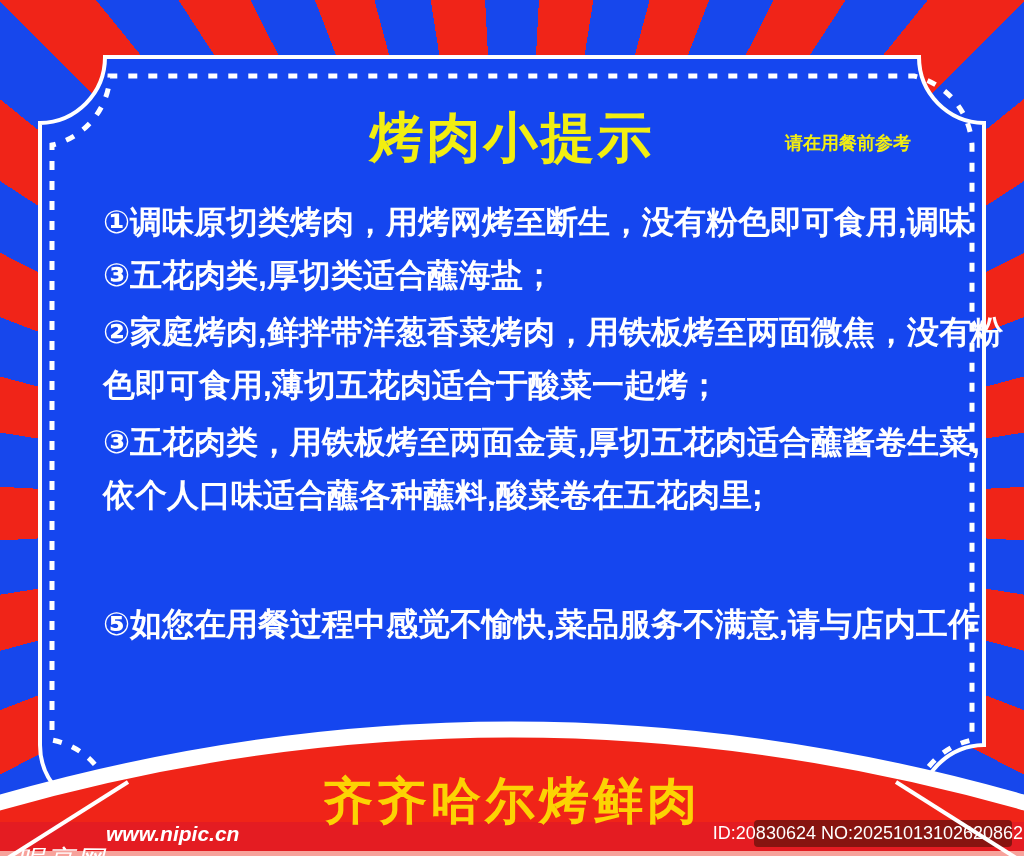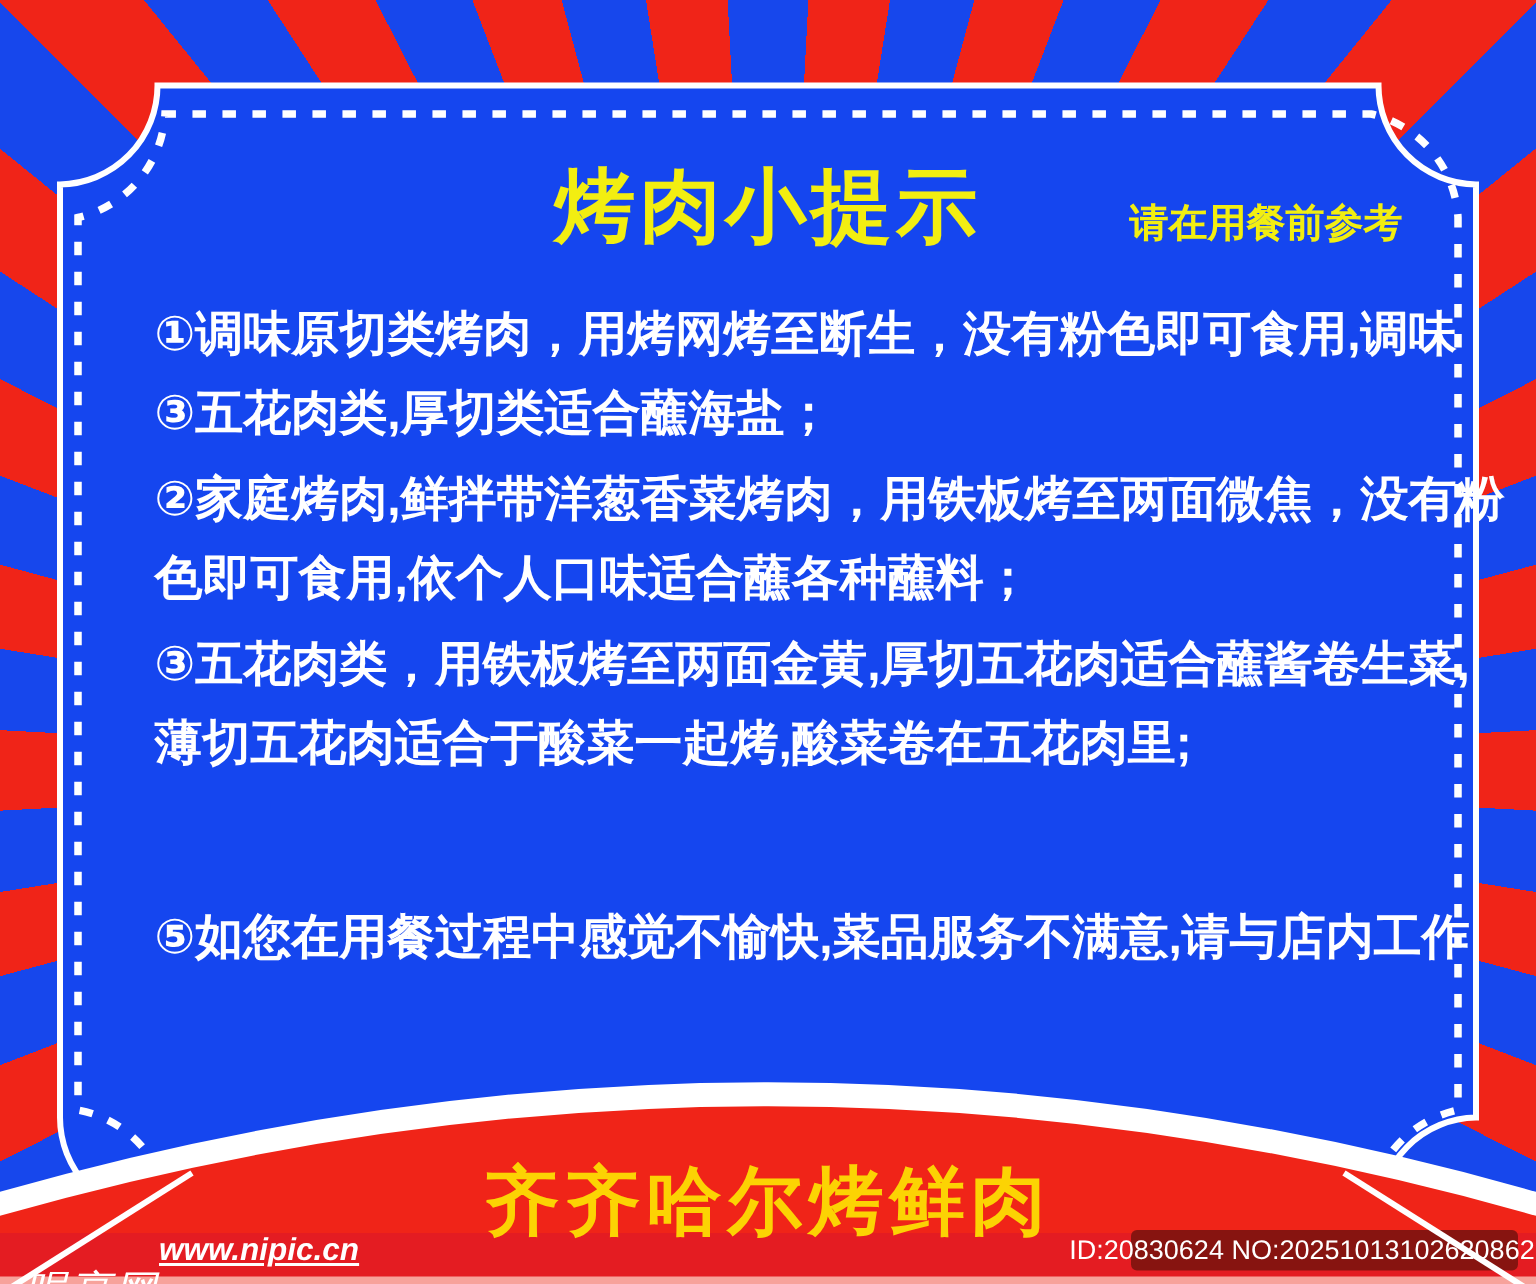--- a/index.html
+++ b/index.html
@@ -14,43 +14,43 @@
       #1747ec 0deg 6deg, #f02418 6deg 12deg);
   }
   .art{position:absolute;left:0;top:0;}
   .textlayer{position:absolute;inset:0;}
   .title{
     position:absolute;left:0;top:102px;width:1024px;text-align:center;
     font-size:54px;font-weight:900;color:#f2ee11;letter-spacing:3px;
     white-space:nowrap;
   }
   .subtitle{
-    position:absolute;left:753px;top:131px;
-    font-size:26px;font-weight:800;color:#f2ee11;white-space:nowrap;
+    position:absolute;left:785px;top:131px;
+    font-size:18px;font-weight:800;color:#f2ee11;white-space:nowrap;
   }
   .tip{
     position:absolute;left:103px;width:840px;color:#ffffff;
     font-size:32px;font-weight:800;line-height:53px;white-space:nowrap;
   }
   .tip-1{top:196px;} .tip-2{top:306px;} .tip-3{top:416px;}
   .tip-4{top:528px;} .tip-5{top:598px;}
   .brand{
     position:absolute;left:0;top:768px;width:1024px;text-align:center;
     font-size:50px;font-weight:900;color:#fcd303;letter-spacing:4px;
     white-space:nowrap;
   }
   .site-logo{
     position:absolute;left:16px;top:815px;color:#ffffff;
     font-size:28px;font-weight:400;font-style:italic;letter-spacing:2px;
     white-space:nowrap;
     margin-top:27px;
   }
   .site-url{
     position:absolute;left:106px;top:822px;color:#ffffff;
-    font-size:21px;font-weight:800;font-style:italic;white-space:nowrap;text-decoration:underline;
+    font-size:21px;font-weight:800;font-style:italic;white-space:nowrap;
   }
   .id-badge{
     position:absolute;left:754px;top:820px;width:258px;height:27px;
     background:#871410;border-radius:4px;
     display:flex;align-items:center;justify-content:center;
     color:#ffffff;font-size:18px;white-space:nowrap;
   }
   .swoosh-layer{position:absolute;left:0;top:0;pointer-events:none;}
 </style>
 </head>
@@ -81,25 +81,25 @@
   <div class="textlayer">
     <div class="title">烤肉小提示</div>
     <div class="subtitle">请在用餐前参考</div>
 
     <div class="tip tip-1">
       <div>①调味原切类烤肉，用烤网烤至断生，没有粉色即可食用,调味</div>
       <div>③五花肉类,厚切类适合蘸海盐；</div>
     </div>
     <div class="tip tip-2">
       <div>②家庭烤肉,鲜拌带洋葱香菜烤肉，用铁板烤至两面微焦，没有粉</div>
-      <div>色即可食用,依个人口味适合蘸各种蘸料；</div>
+      <div>色即可食用,薄切五花肉适合于酸菜一起烤；</div>
     </div>
     <div class="tip tip-3">
       <div>③五花肉类，用铁板烤至两面金黄,厚切五花肉适合蘸酱卷生菜,</div>
-      <div>薄切五花肉适合于酸菜一起烤,酸菜卷在五花肉里;</div>
+      <div>依个人口味适合蘸各种蘸料,酸菜卷在五花肉里;</div>
     </div>
     <div class="tip tip-5">
       <div>⑤如您在用餐过程中感觉不愉快,菜品服务不满意,请与店内工作</div>
     </div>
 
     <div class="brand">齐齐哈尔烤鲜肉</div>
 
     <div class="site-logo">昵享网</div>
     <div class="site-url">www.nipic.cn</div>
     <div class="id-badge">

